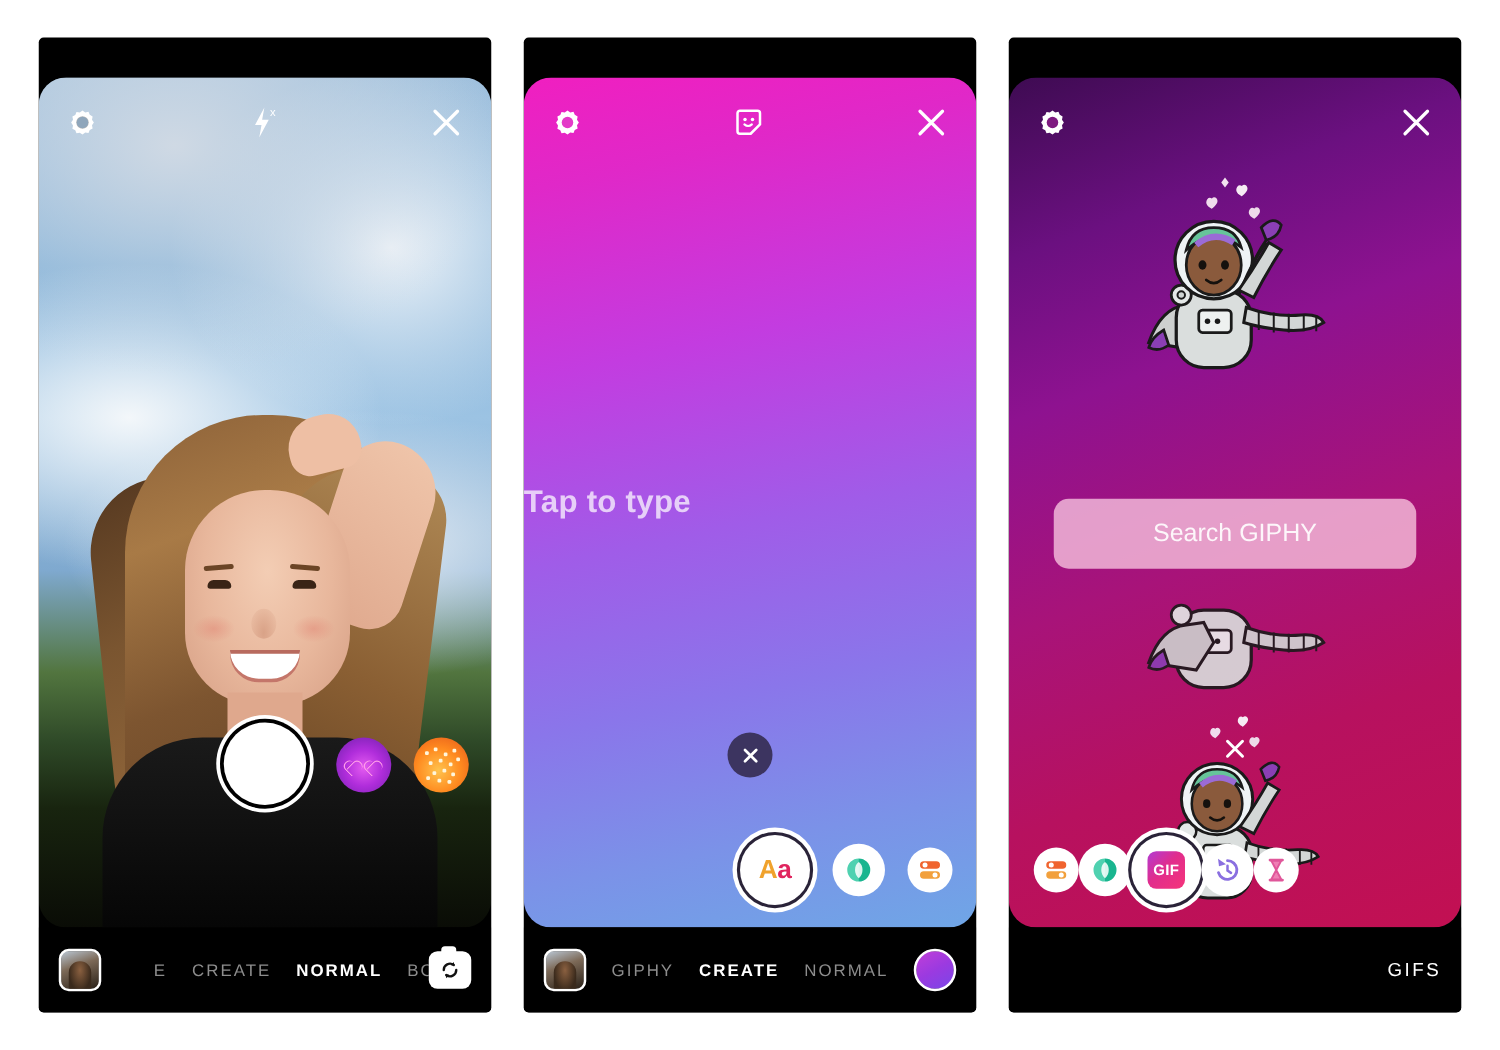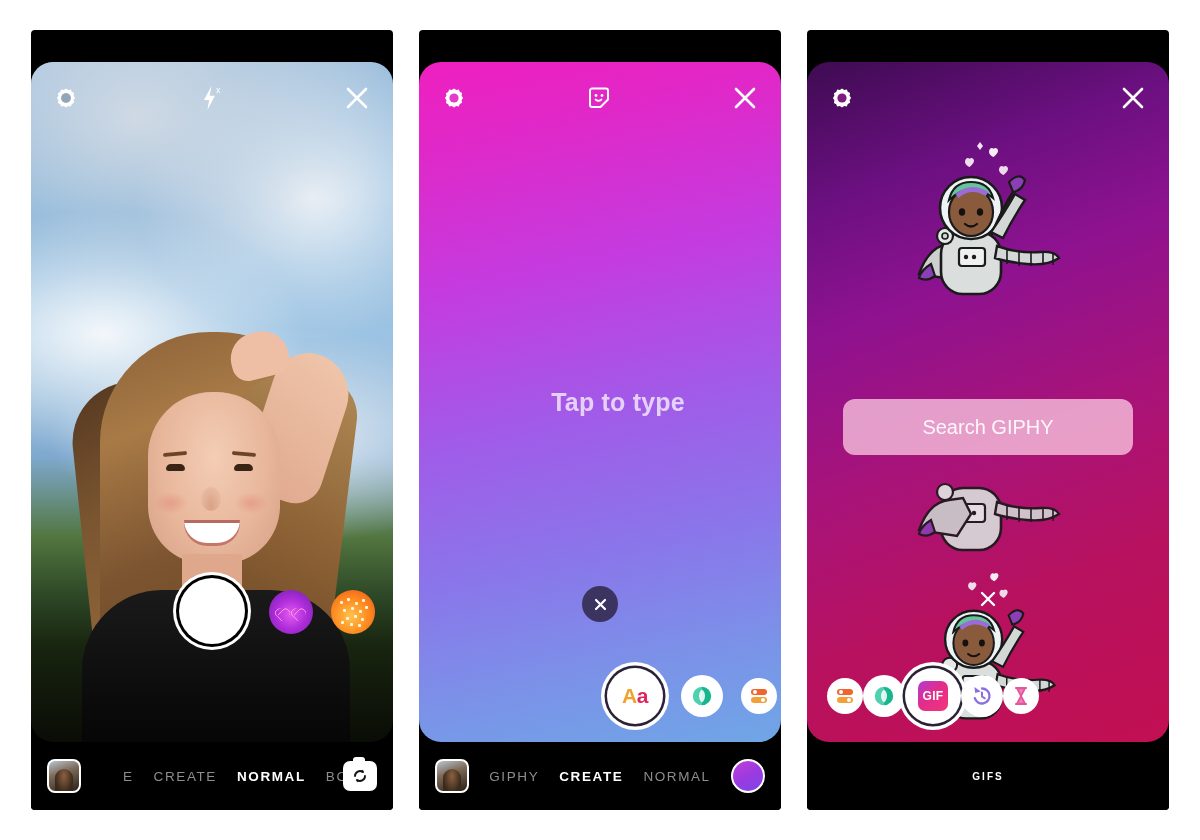--- a/index.html
+++ b/index.html
@@ -214,47 +214,45 @@
   }
   .grad-gif {
     position: absolute; inset: 0;
     background: linear-gradient(160deg, #3e0b52 0%, #6b1080 18%, #8e1290 34%, #a81379 55%, #b7115f 75%, #c21052 100%);
   }
 
   .tap-type {
     position: absolute;
     left: 0; right: 0; top: 50%;
     transform: translateY(-50%);
-    text-align: center;
     color: rgba(255,255,255,.72);
     font-size: 25px;
     font-weight: bold;
     letter-spacing: .2px;
     z-index: 6;
-    margin-left: 36px;
   }
   .close-circle {
     position: absolute;
     left: 50%; transform: translateX(-50%);
     bottom: 120px;
     width: 36px; height: 36px;
     border-radius: 50%;
     background: #3c3460;
     display: flex; align-items: center; justify-content: center;
     z-index: 7;
   }
 
   
   .tool-row {
     position: absolute;
     bottom: 18px; left: 0; right: 0;
     display: flex; align-items: center;
     z-index: 7;
   }
-  .tool-row.right { justify-content: flex-end; padding-right: 4px; gap: 18px; }
+  .tool-row.right { justify-content: flex-end; padding-right: 19px; gap: 18px; }
   .tool-row.spread { justify-content: flex-start; padding: 0 20px; }
   .tool {
     width: 42px; height: 42px; border-radius: 50%;
     background: #ffffff;
     display: flex; align-items: center; justify-content: center;
     flex: 0 0 auto;
   }
   .tool.sm { width: 36px; height: 36px; }
   .tool.selected {
     width: 56px; height: 56px;
@@ -351,22 +349,22 @@
     content: ""; position: absolute; top: -4px; left: 10px;
     width: 12px; height: 5px; background: #ffffff; border-radius: 3px 3px 0 0;
   }
   .dot-avatar {
     width: 34px; height: 34px; border-radius: 50%;
     background: linear-gradient(150deg, #c13fd8 0%, #9b3ae0 50%, #7a46e8 100%);
     border: 2px solid #ffffff;
     flex: 0 0 auto;
   }
   .gifs-label {
-    flex: 1; text-align: center;
-    color: #ffffff; font-size: 10px; font-weight: bold; letter-spacing: 2px;
+    flex: 1; text-align: right;
+    color: #ffffff; font-size: 15px; font-weight: normal; letter-spacing: 2px;
   }
 </style>
 </head>
 <body>
 
 <div class="stage">
 
   <div class="phone">
     <div class="screen">
       <div class="cam-bg"></div>

